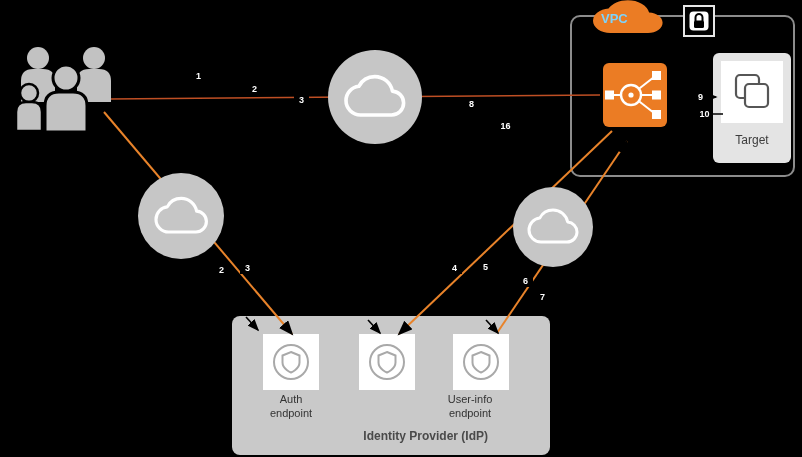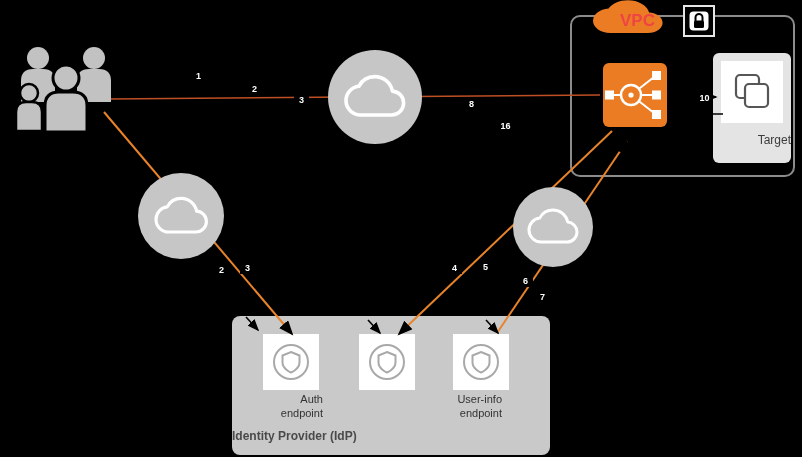--- a/index.html
+++ b/index.html
@@ -15,27 +15,27 @@
                background:#c9c9c9; border-radius:8px; z-index:1; }
   .tile      { width:56px; height:56px; background:#ffffff; z-index:1; }
   .target-box   { left:713px; top:53px; width:78px; height:110px;
                   background:#e4e4e4; border-radius:6px; z-index:1; }
   .target-inner { left:721px; top:61px; width:62px; height:62px;
                   background:#ffffff; z-index:1; }
   
   #art { left:0; top:0; z-index:2; pointer-events:none; }
   
   .label { z-index:3; }
-  .vpc-label    { left:601px; top:11px;  width:54px;  text-align:right;
-                  color:#ef4444; font-weight:bold; font-size:17px; }
-  .target-label { left:713px; top:133px; width:78px;  text-align:right;
+  .vpc-label    { left:601px; top:11px;  width:54px;  text-align:left;
+                  color:#7dd3fc; font-weight:bold; font-size:13px; }
+  .target-label { left:713px; top:133px; width:78px;  text-align:center;
                   color:#3c3c3c; font-size:12px; }
-  .idp-label    { left:232px; top:429px; width:256px; text-align:left;
+  .idp-label    { left:232px; top:429px; width:256px; text-align:right;
                   color:#4a4a4a; font-weight:bold; font-size:12px; }
-  .ep-label     { top:393px; width:64px; text-align:right;
+  .ep-label     { top:393px; width:64px; text-align:center;
                   color:#333333; font-size:11px; line-height:1.25; }
   .badge {
     position:absolute; min-width:13px; height:13px; padding:0 1px;
     background:#000; color:#fff; font-size:9px; font-weight:bold;
     display:flex; align-items:center; justify-content:center; z-index:4;
   }
 </style>
 </head>
 <body>
 
@@ -137,21 +137,21 @@
   <div class="abs label idp-label">Identity Provider (IdP)</div>
   <div class="abs label ep-label" style="left:259px">Auth endpoint</div>
   <div class="abs label ep-label" style="left:438px">User-info endpoint</div>
 
   <div class="badge" style="left:191px;top:69px">1</div>
   <div class="badge" style="left:247px;top:82px">2</div>
   <div class="badge" style="left:294px;top:93px">3</div>
   <div class="badge" style="left:464px;top:97px">8</div>
   <div class="badge" style="left:498px;top:119px">16</div>
   <div class="badge" style="left:693px;top:90px">9</div>
-  <div class="badge" style="left:697px;top:91px">10</div>
+  <div class="badge" style="left:697px;top:107px">10</div>
   <div class="badge" style="left:214px;top:263px">2</div>
   <div class="badge" style="left:240px;top:261px">3</div>
   <div class="badge" style="left:447px;top:261px">4</div>
   <div class="badge" style="left:478px;top:260px">5</div>
   <div class="badge" style="left:518px;top:274px">6</div>
   <div class="badge" style="left:535px;top:290px">7</div>
 
 </div>
 
 </body></html>

